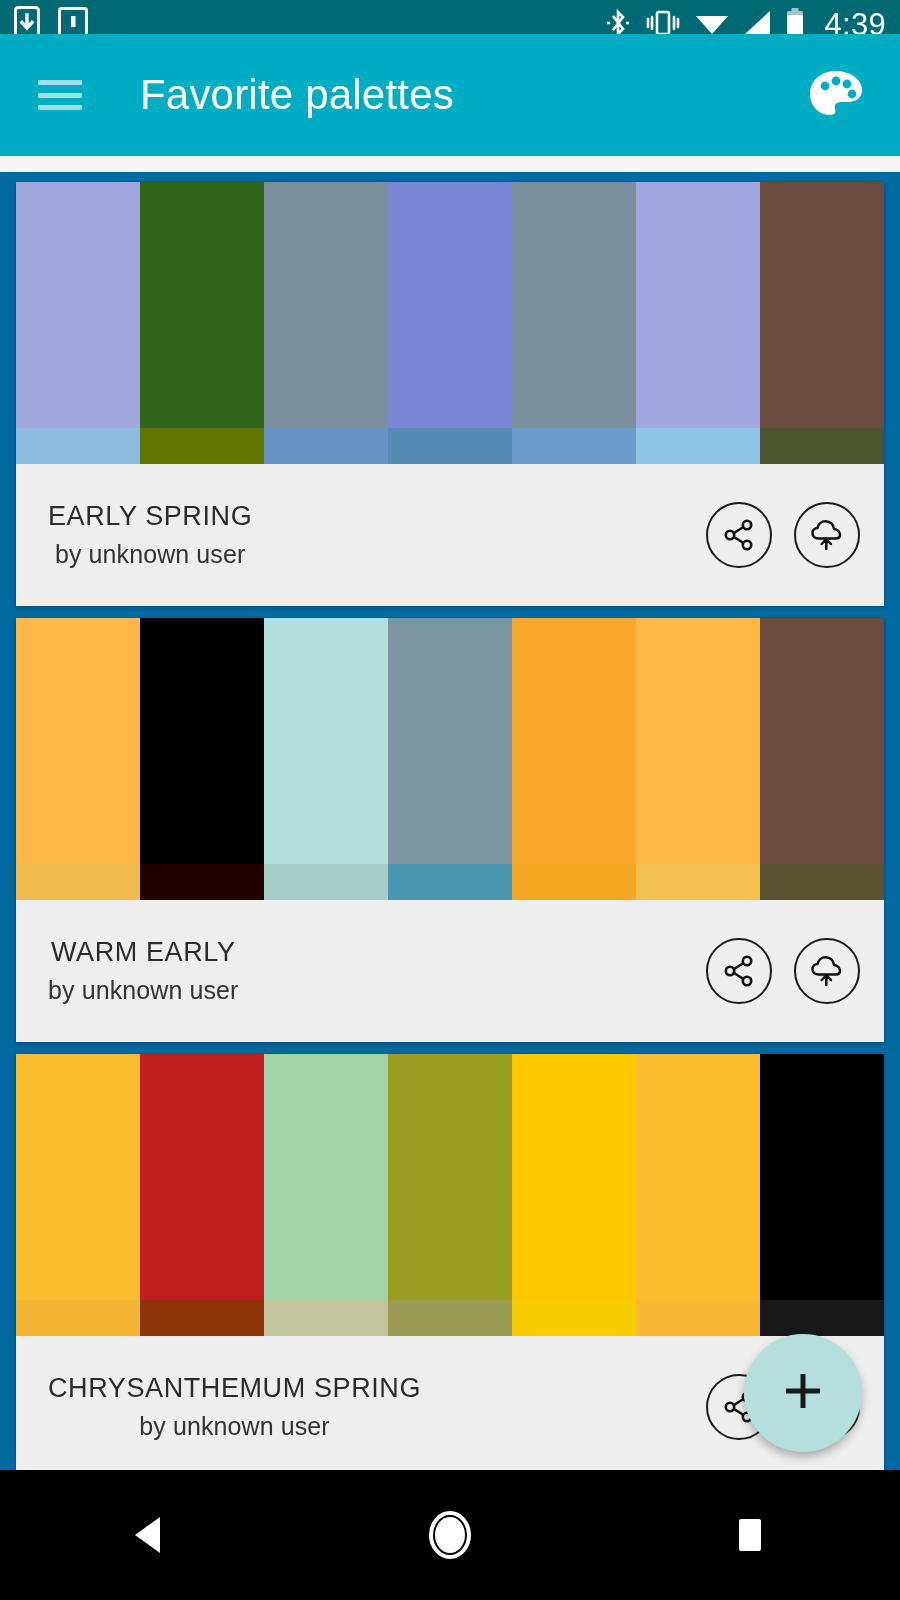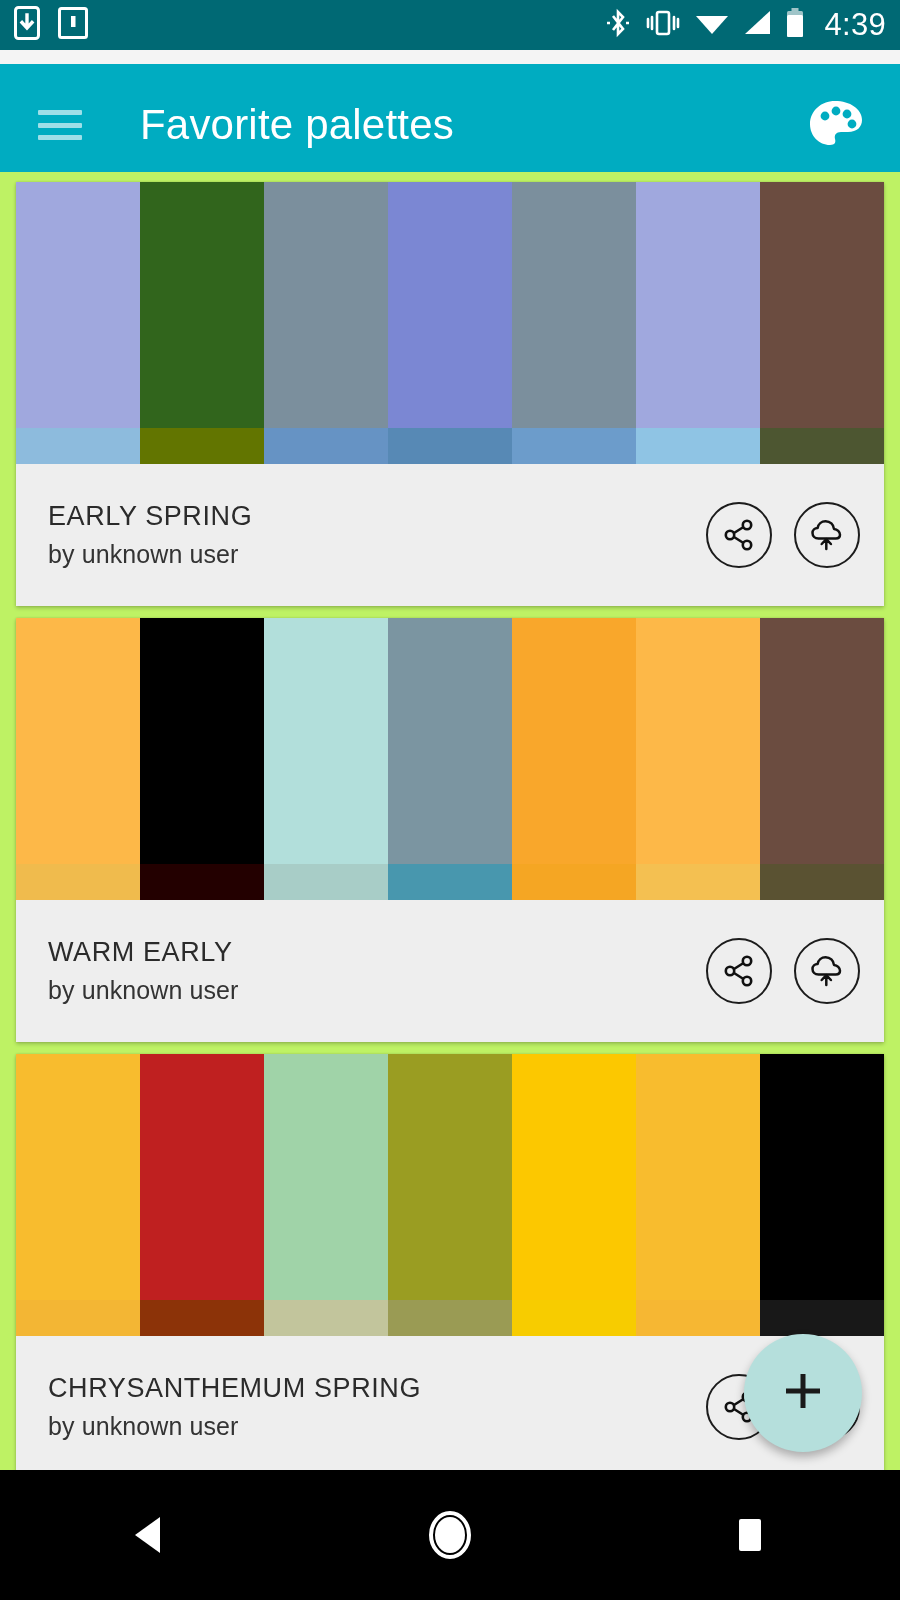--- a/index.html
+++ b/index.html
@@ -2,41 +2,41 @@
 <html><head>
 <meta charset="utf-8">
 <style>
   * { box-sizing: border-box; margin: 0; padding: 0; }
   html, body {
     width: 900px; height: 1600px;
     font-family: "Liberation Sans", sans-serif;
     background: #f2f2f2;
     overflow: hidden;
   }
-  #app { position: relative; width: 900px; height: 1600px; background: #f4f4f4; }
+  #app { position: relative; width: 900px; height: 1600px; background: #f4f4f4; text-align: center; }
 
   
   .statusbar {
     position: absolute; top: 0; left: 0;
     width: 900px; height: 50px;
     background: #006974;
     display: flex; align-items: center;
     padding: 0 14px;
   }
   .sb-left { display: flex; align-items: center; gap: 18px; }
   .sb-right { margin-left: auto; display: flex; align-items: center; gap: 13px; }
   .sb-time {
     color: #ffffff; font-size: 31px; font-weight: 400;
     letter-spacing: 0.3px; margin-left: 6px;
   }
   .sb-ico { display: block; }
 
   
   .appbar {
-    position: absolute; top: 64px; left: 0;
+    position: absolute; top: 34px; left: 0;
     width: 900px; height: 122px;
     background: #00acc1;
     display: flex; align-items: center;
   }
   .hamburger {
     width: 44px; height: 30px;
     margin-left: 38px;
     display: flex; flex-direction: column; justify-content: space-between;
     cursor: pointer;
   }
@@ -58,21 +58,21 @@
     display: flex; align-items: center; justify-content: center;
     cursor: pointer;
   }
 
   
   .list {
     position: absolute;
     top: 172px; left: 0;
     width: 900px; height: 1298px;
     overflow: hidden;
-    background: #bef264;
+    background: #0369a1;
   }
   .card {
     position: relative;
     margin: 10px 16px 12px 16px;
     background: #eeeeee;
     box-shadow: 0 2px 4px rgba(0,0,0,0.22), 0 0 2px rgba(0,0,0,0.12);
   }
   .card-swatches {
     display: flex;
     width: 100%;

